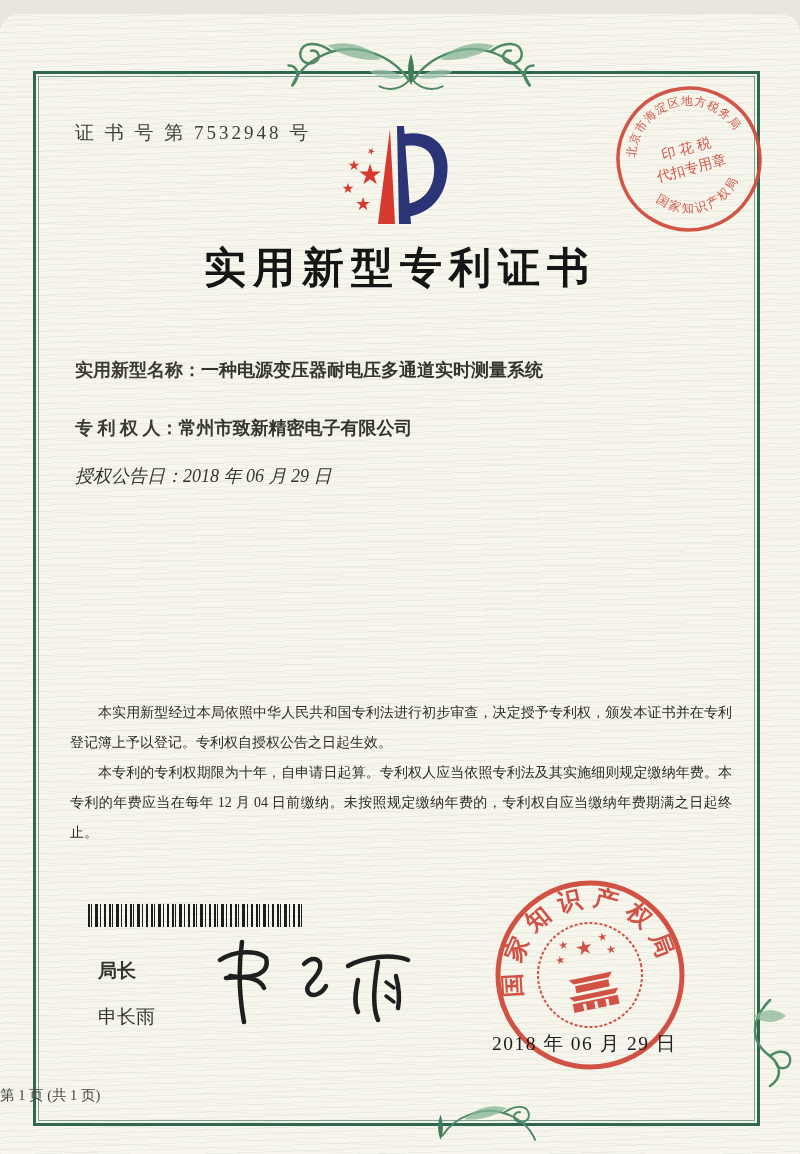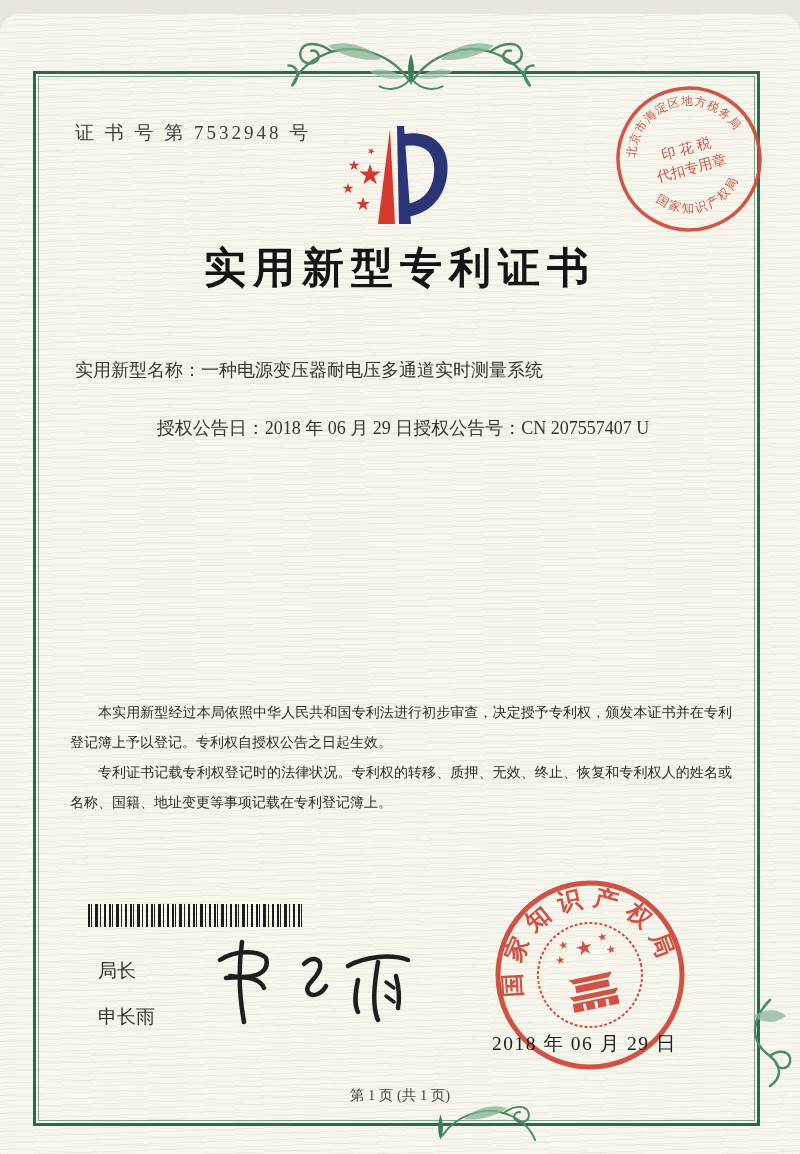--- a/index.html
+++ b/index.html
@@ -16,46 +16,46 @@
   }
   .frame{position:absolute;left:33px;top:57px;right:40px;bottom:42px;border:3px solid #2f6750;z-index:1;}
   .frame::after{content:"";position:absolute;inset:2px;border:1px solid #7aa389;}
 
   .cert-no{position:absolute;left:75px;top:106px;font-size:19px;letter-spacing:3px;color:#3c403c;z-index:3;}
   .logo{position:absolute;left:342px;top:110px;width:140px;height:120px;z-index:3;}
   .title{position:absolute;left:0;right:0;top:226px;text-align:center;font-size:42px;font-weight:700;
          letter-spacing:7px;color:#151515;z-index:3;}
 
   .fields{position:absolute;left:75px;top:332px;width:656px;font-size:18px;color:#35352f;z-index:3;}
-  .frow{line-height:48px;white-space:nowrap;}
+  .frow{line-height:48px;white-space:nowrap;font-weight:bold;}
   .frow.first{margin-bottom:10px;}
   .frow .flabel{color:#3a3a33;}
-  .grant-row{display:flex;justify-content:center;line-height:48px;}
+  .grant-row{display:flex;justify-content:space-between;line-height:48px;font-style:italic;}
 
   .paras{position:absolute;left:70px;top:684px;width:662px;font-size:14px;line-height:30px;
          text-align:justify;color:#2c2c28;z-index:3;}
   .paras p{margin:0;text-indent:2em;}
 
   .barcode{position:absolute;left:88px;top:890px;width:216px;height:23px;z-index:3;
     background:repeating-linear-gradient(90deg,
       #1c1c1c 0 2px, transparent 2px 3px,
       #1c1c1c 3px 4px, transparent 4px 7px,
       #1c1c1c 7px 10px, transparent 10px 12px,
       #1c1c1c 12px 13px, transparent 13px 16px,
       #1c1c1c 16px 18px, transparent 18px 21px);}
 
-  .signoff-title{position:absolute;left:98px;top:944px;font-size:19px;color:#33332e;z-index:3;}
+  .signoff-title{position:absolute;left:98px;top:944px;font-size:19px;color:#33332e;z-index:3;font-weight:bold;}
   .signoff-name{position:absolute;left:98px;top:990px;font-size:19px;color:#33332e;z-index:3;}
   .signature{position:absolute;left:200px;top:916px;width:235px;height:102px;z-index:3;}
 
   .seal-top{position:absolute;left:610px;top:66px;width:158px;height:158px;z-index:4;opacity:.93;}
   .seal-bottom{position:absolute;left:473px;top:866px;width:238px;height:198px;z-index:3;opacity:.95;}
   .seal-date{position:absolute;left:492px;top:1016px;font-size:19.5px;letter-spacing:1.5px;color:#1c1c1c;z-index:5;}
 
-  .footer{position:absolute;left:0;right:0;top:1072px;text-align:center;font-size:14.5px;color:#474740;z-index:3;}
+  .footer{position:absolute;left:0;right:0;top:1072px;font-size:14.5px;color:#474740;z-index:3;}
 
   .flourish-top{position:absolute;left:282px;top:12px;width:258px;height:84px;z-index:2;}
   .flourish-bottom{position:absolute;left:338px;top:1076px;width:205px;height:72px;z-index:2;}
   .flourish-right{position:absolute;left:740px;top:982px;width:58px;height:92px;z-index:2;}
 
   .seal-arc{font-family:"Liberation Sans","DejaVu Sans",sans-serif;}
 </style>
 </head>
 <body>
 
@@ -127,29 +127,31 @@
       <text x="78" y="92" font-size="14" text-anchor="middle">代扣专用章</text>
     </g>
   </svg>
 
   <div class="title">实用新型专利证书</div>
 
   <div class="fields">
     <div class="frow first">
       <span class="flabel">实用新型名称：</span><span>一种电源变压器耐电压多通道实时测量系统</span>
     </div>
+    <div class="frow">
+      <span class="flabel">专 利 权 人：</span><span>常州市致新精密电子有限公司</span>
+    </div>
     <div class="grant-row">
       <span><span class="flabel">授权公告日：</span><span>2018 年 06 月 29 日</span></span>
-      <span><span class="flabel">授权公告号：</span><span>CN 207557407 U</span></span>
     </div>
   </div>
 
   <div class="paras">
     <p>本实用新型经过本局依照中华人民共和国专利法进行初步审查，决定授予专利权，颁发本证书并在专利登记簿上予以登记。专利权自授权公告之日起生效。</p>
-    <p>专利证书记载专利权登记时的法律状况。专利权的转移、质押、无效、终止、恢复和专利权人的姓名或名称、国籍、地址变更等事项记载在专利登记簿上。</p>
+    <p>本专利的专利权期限为十年，自申请日起算。专利权人应当依照专利法及其实施细则规定缴纳年费。本专利的年费应当在每年 12 月 04 日前缴纳。未按照规定缴纳年费的，专利权自应当缴纳年费期满之日起终止。</p>
   </div>
 
   <div class="barcode"></div>
 
   <div class="signoff-title">局长</div>
   <div class="signoff-name">申长雨</div>
 
   <svg class="signature" viewBox="0 0 235 102">
     <g fill="none" stroke="#1f1f1f" stroke-width="4.5" stroke-linecap="round">
       <path d="M42,12 C38,40 40,70 44,92"></path>

